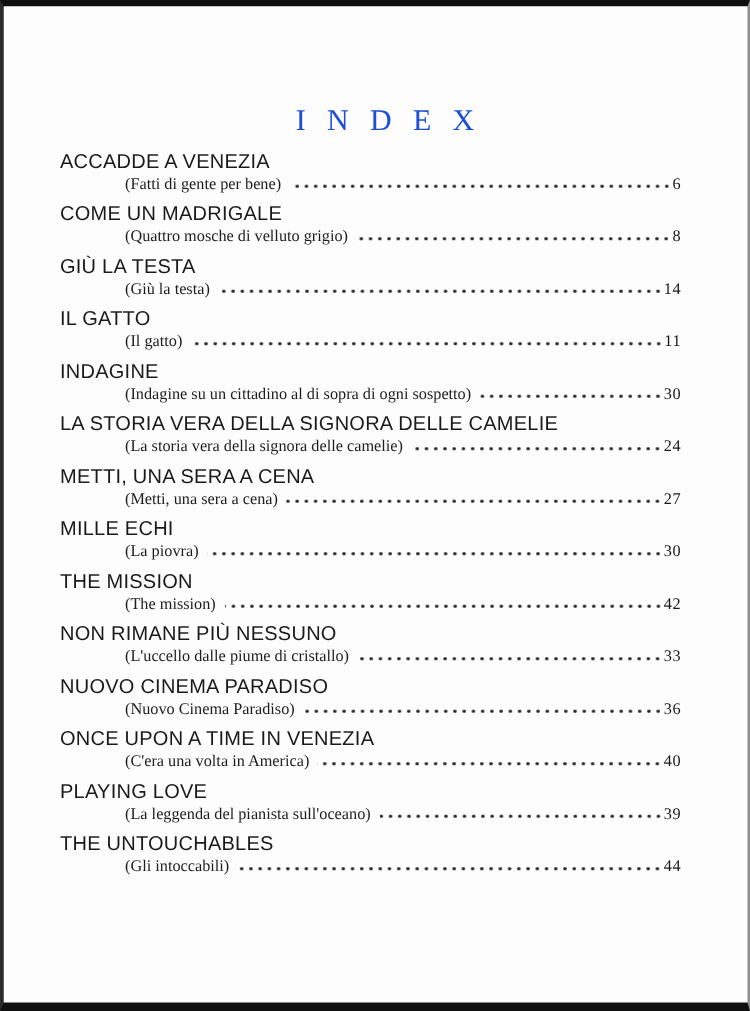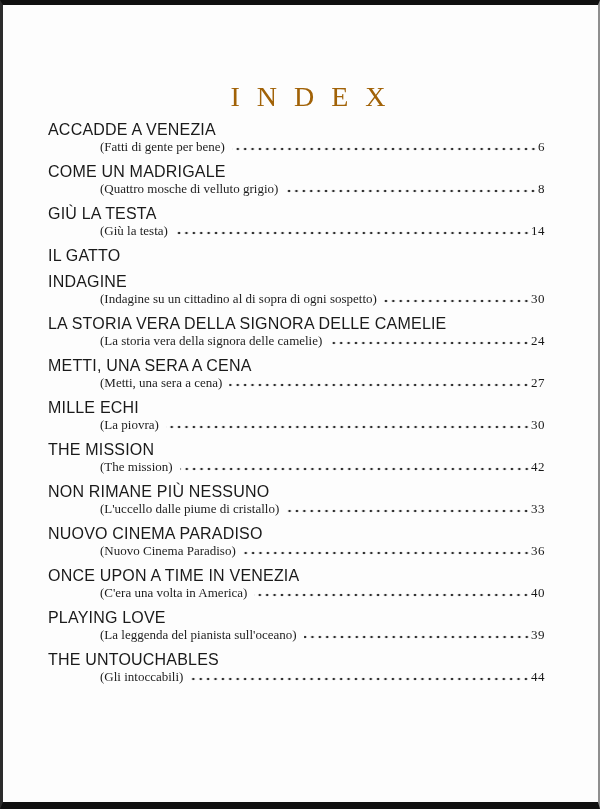--- a/index.html
+++ b/index.html
@@ -28,24 +28,24 @@
   .content {
     padding: 0 53px 0 45px;
   }
 
   .index-title {
     margin: 80px 0 0 0;
     text-align: center;
     padding-left: 40px; 
     font-family: "Liberation Serif", serif;
     font-weight: normal;
-    font-size: 28px;
+    font-size: 24px;
     line-height: 24px;
     letter-spacing: 17px;
-    color: #a16207;
+    color: #1d4ed8;
   }
 
   .index-list {
     margin-top: 12px;
   }
 
   .entry {
     margin-bottom: 9px;
   }
 
@@ -124,20 +124,25 @@
     <div class="entry-title">GIÙ LA TESTA</div>
     <div class="entry-sub">
       <span class="sub-label">(Giù la testa)</span>
       <span class="dot-leader"></span>
       <span class="page-num">14</span>
     </div>
   </div>
 
   <div class="entry">
     <div class="entry-title">IL GATTO</div>
+    <div class="entry-sub">
+      <span class="sub-label">(Il gatto)</span>
+      <span class="dot-leader"></span>
+      <span class="page-num">11</span>
+    </div>
   </div>
 
   <div class="entry">
     <div class="entry-title">INDAGINE</div>
     <div class="entry-sub">
       <span class="sub-label">(Indagine su un cittadino al di sopra di ogni sospetto)</span>
       <span class="dot-leader"></span>
       <span class="page-num">30</span>
     </div>
   </div>

